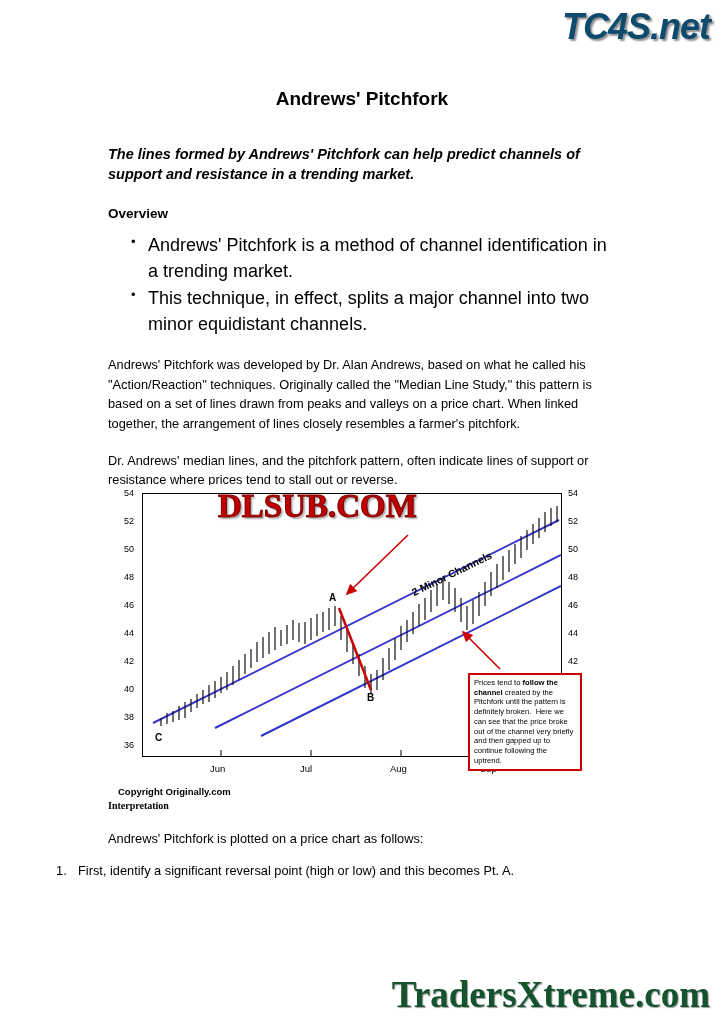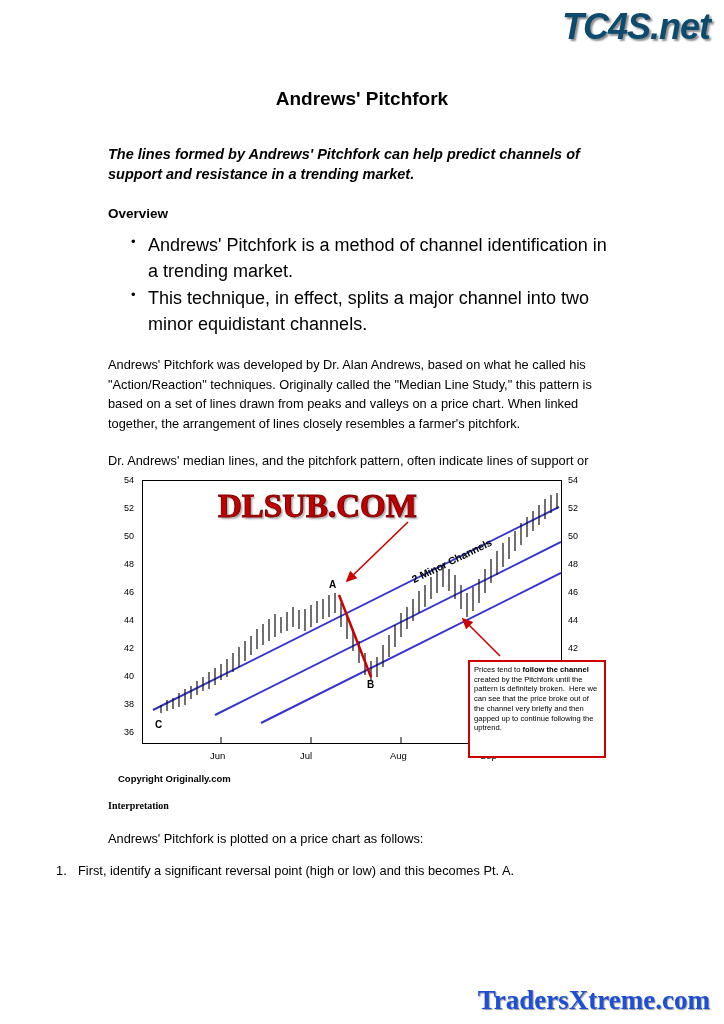--- a/index.html
+++ b/index.html
@@ -24,23 +24,23 @@
     font-weight: bold;
     font-style: italic;
     color: #0c4a6e;
     text-shadow: 2px 2px 2px rgba(0,0,0,0.45);
     letter-spacing: -1px;
   }
   .wm-bottom {
     position: absolute;
     bottom: 8px; right: 14px;
     font-family: "Liberation Serif", serif;
-    font-size: 27px;
-    font-weight: bold;
-    color: #1d4ed8;
+    font-size: 37px;
+    font-weight: bold;
+    color: #14532d;
     text-shadow: 1px 1px 1px rgba(0,0,0,0.4);
     margin-top: 43px;
   }
   .wm-center {
     position: absolute;
     left: 218px; top: 488px;
     font-family: "Liberation Serif", serif;
     font-size: 33px;
     font-weight: bold;
     color: #c00000;
@@ -124,21 +124,21 @@
     content: counter(stepc) ".";
     position: absolute;
     left: -22px;
     top: 0;
   }
 
   
   .chart-wrap {
     position: absolute;
     left: 108px;
-    top: 472px;
+    top: 485px;
     width: 500px;
     height: 322px;
     background: #ffffff;
   }
   .plot {
     position: absolute;
     left: 34px; top: 8px;
     width: 420px; height: 264px;
     border: 1px solid #000;
     background: #fff;
@@ -336,21 +336,21 @@
   </div>
 
   <div class="x-label" style="left:102px; top:278px;">Jun</div>
   <div class="x-label" style="left:192px; top:278px;">Jul</div>
   <div class="x-label" style="left:282px; top:278px;">Aug</div>
   <div class="x-label" style="left:372px; top:278px;">Sep</div>
 
   <div class="copyright">Copyright Originally.com</div>
 
 
-  <div class="callout" style="left:360px; top:188px; width:138px; height:98px;">
+  <div class="callout" style="left:360px; top:188px; width:114px; height:98px;">
     <span>Prices tend to <b>follow the channel</b> created by the Pitchfork until the pattern is definitely broken.&nbsp; Here we can see that the price broke out of the channel very briefly and then gapped up to continue following the uptrend.</span>
   </div>
 
   <svg class="overlay" width="500" height="322" style="pointer-events:none;">
     <defs>
       <marker id="ah" markerWidth="7" markerHeight="7" refX="5" refY="3.2" orient="auto">
         <path d="M0,0 L7,3.2 L0,6.4 z" fill="#cc0000"></path>
       </marker>
     </defs>
     <line x1="300" y1="50" x2="240" y2="108" stroke="#cc0000" stroke-width="1.6" marker-end="url(#ah)"></line>

